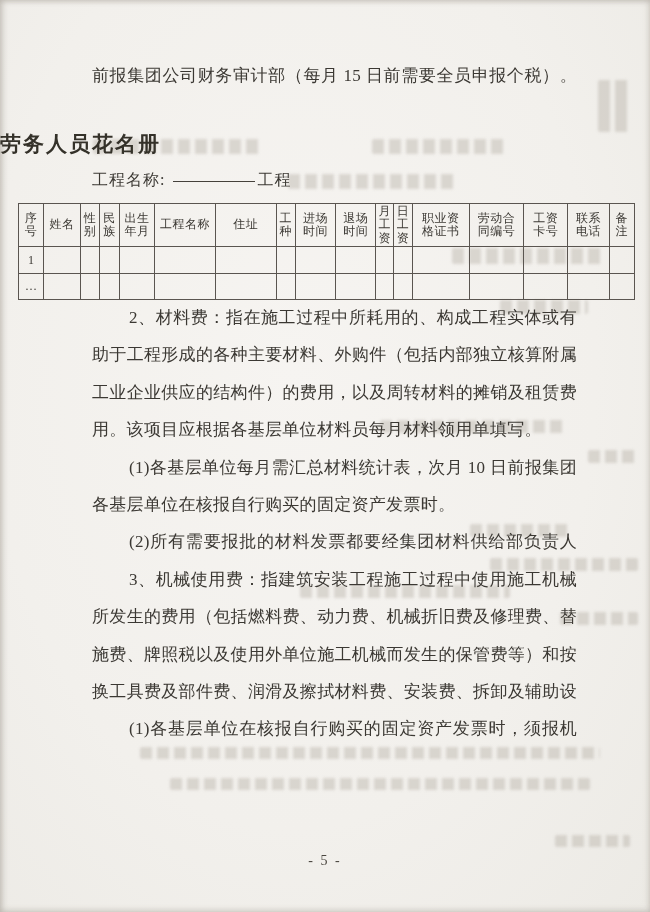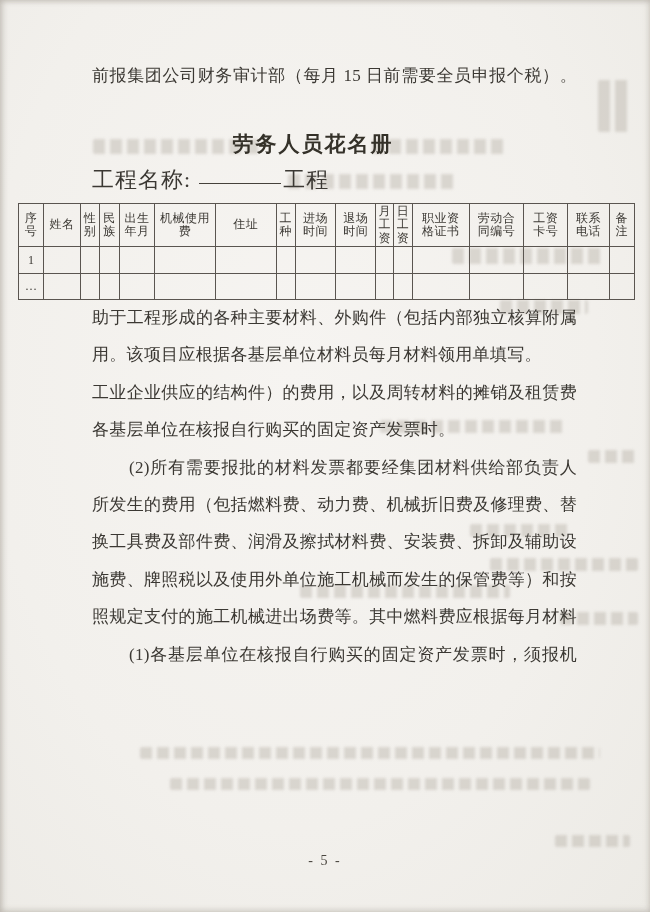--- a/index.html
+++ b/index.html
@@ -20,26 +20,26 @@
   .line{
     height:37.4px;line-height:37.4px;font-size:17px;letter-spacing:.3px;
     white-space:nowrap;overflow:visible;
   }
   .intro .line{height:35px;line-height:35px;}
   .line.ind{padding-left:37px;}
   .line.fill{white-space:normal;text-align:justify;text-align-last:justify;}
   
   .title{
     position:absolute;top:130px;left:0;width:626px;margin:0;
-    text-align:center;font-size:21px;font-weight:bold;letter-spacing:2px;
+    font-size:21px;font-weight:bold;letter-spacing:2px;
     color:#343129;
   }
   .project-line{
     position:absolute;top:165px;left:92px;height:30px;line-height:30px;
-    font-size:22px;letter-spacing:1px;
+    font-size:16px;letter-spacing:1px;
   }
   .blank-underline{
     display:inline-block;width:82px;height:1px;
     border-bottom:1.6px solid #45413b;margin:0 2px 3px 8px;vertical-align:baseline;
   }
   
   table.roster{
     position:absolute;top:203px;left:18px;width:617px;
     border-collapse:collapse;table-layout:fixed;
     border:1.6px solid #55504a;
@@ -122,21 +122,21 @@
         <tr id="roster-head">
           <th>序
 号</th>
           <th>姓名</th>
           <th>性
 别</th>
           <th>民
 族</th>
           <th>出生
 年月</th>
-          <th>机械使用费</th>
+          <th>工程名称</th>
           <th>住址</th>
           <th>工
 种</th>
           <th>进场
 时间</th>
           <th>退场
 时间</th>
           <th>月
 工
 资</th>
@@ -191,27 +191,29 @@
           <td></td>
           <td></td>
           <td></td>
           <td></td>
           <td></td>
         </tr>
       </tbody>
   </table>
 
   <div class="textcol bodytext">
+    <div class="line ind fill">2、材料费：指在施工过程中所耗用的、构成工程实体或有</div>
     <div class="line fill">助于工程形成的各种主要材料、外购件（包括内部独立核算附属</div>
+    <div class="line fill">工业企业供应的结构件）的费用，以及周转材料的摊销及租赁费</div>
     <div class="line">用。该项目应根据各基层单位材料员每月材料领用单填写。</div>
-    <div class="line fill">工业企业供应的结构件）的费用，以及周转材料的摊销及租赁费</div>
+    <div class="line ind fill">(1)各基层单位每月需汇总材料统计表，次月 10 日前报集团</div>
     <div class="line">各基层单位在核报自行购买的固定资产发票时。</div>
     <div class="line ind fill">(2)所有需要报批的材料发票都要经集团材料供给部负责人</div>
+    <div class="line ind fill">3、机械使用费：指建筑安装工程施工过程中使用施工机械</div>
     <div class="line fill">所发生的费用（包括燃料费、动力费、机械折旧费及修理费、替</div>
+    <div class="line fill">施费、牌照税以及使用外单位施工机械而发生的保管费等）和按</div>
     <div class="line fill">换工具费及部件费、润滑及擦拭材料费、安装费、拆卸及辅助设</div>
-    <div class="line fill">施费、牌照税以及使用外单位施工机械而发生的保管费等）和按</div>
-    <div class="line fill">照规定支付的施工机械进出场费等。其中燃料费应根据每月材料</div>
     <div class="line ind fill">(1)各基层单位在核报自行购买的固定资产发票时，须报机</div>
   </div>
 
   <div class="pagenum">- 5 -</div>
 
 </div>
 
 </body></html>

